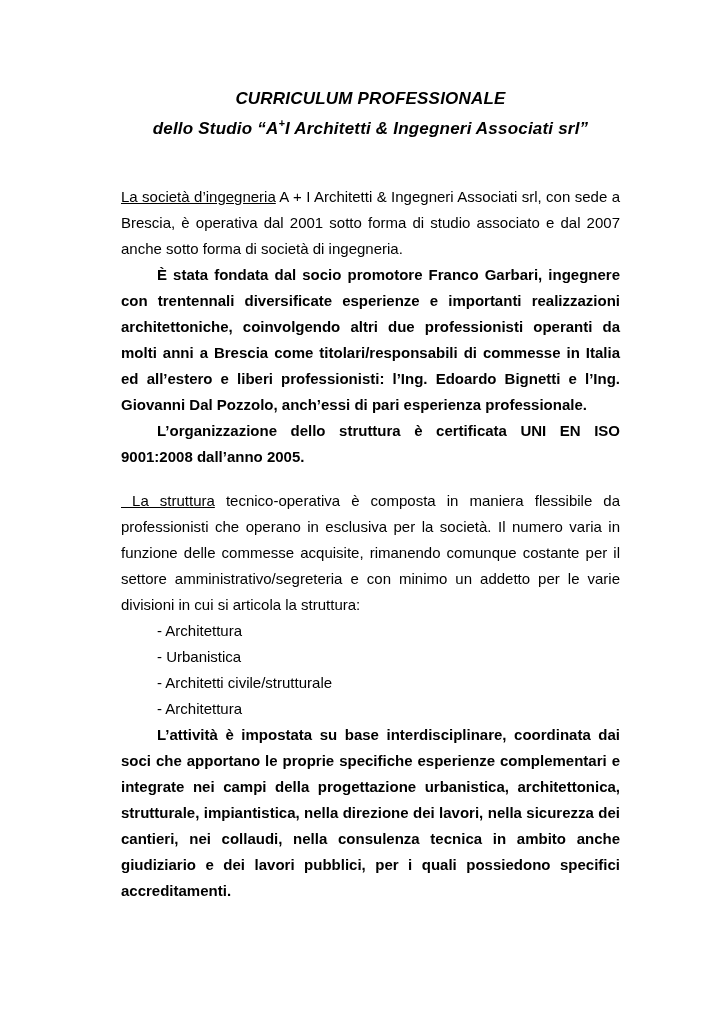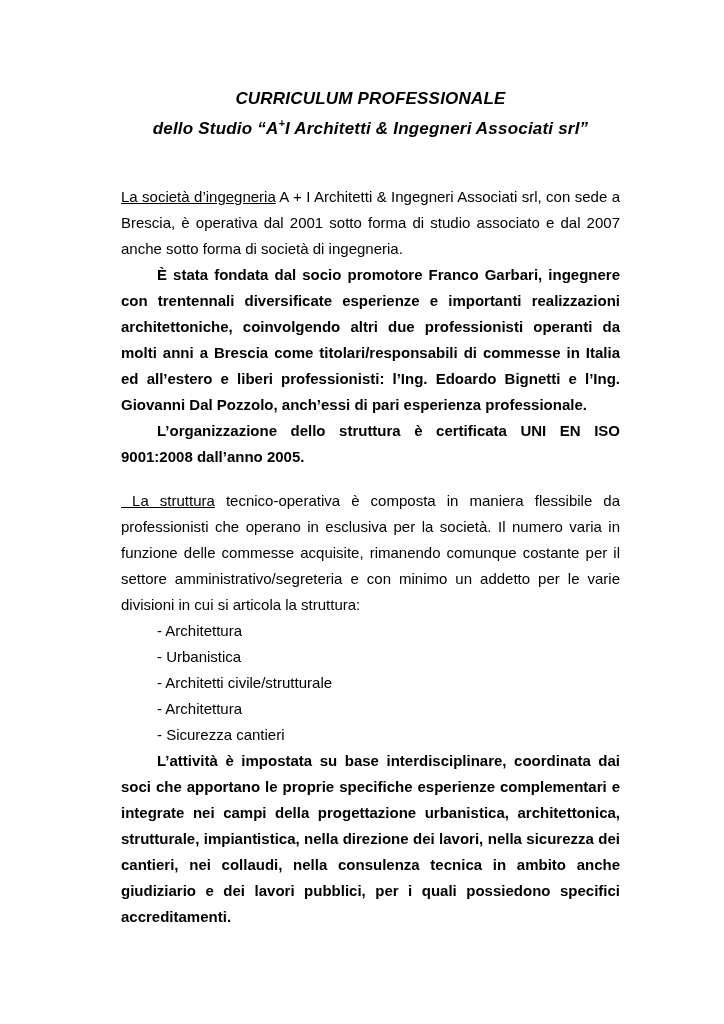--- a/index.html
+++ b/index.html
@@ -86,18 +86,17 @@
 
   <p class="body-para indented">L’organizzazione dello struttura è certificata UNI EN ISO 9001:2008 dall’anno 2005.</p>
 
   <p class="body-para gap-above"><span class="lead-run-in">&nbsp;La struttura</span><span> tecnico-operativa è composta in maniera flessibile da professionisti che operano in esclusiva per la società. Il numero varia in funzione delle commesse acquisite, rimanendo comunque costante per il settore amministrativo/segreteria e con minimo un addetto per le varie divisioni in cui si articola la struttura:</span></p>
 
   <div class="divisions-list">
     <div class="division-item">- Architettura</div>
     <div class="division-item">- Urbanistica</div>
     <div class="division-item">- Architetti civile/strutturale</div>
     <div class="division-item">- Architettura</div>
-    <div class="division-item">- Sicurezza cantieri</div>
   </div>
 
   <p class="body-para indented">L’attività è impostata su base interdisciplinare, coordinata dai soci che apportano le proprie specifiche esperienze complementari e integrate nei campi della progettazione urbanistica, architettonica, strutturale, impiantistica, nella direzione dei lavori, nella sicurezza dei cantieri, nei collaudi, nella consulenza tecnica in ambito anche giudiziario e dei lavori pubblici, per i quali possiedono specifici accreditamenti.</p>
 
 </div>
 
 </body></html>

